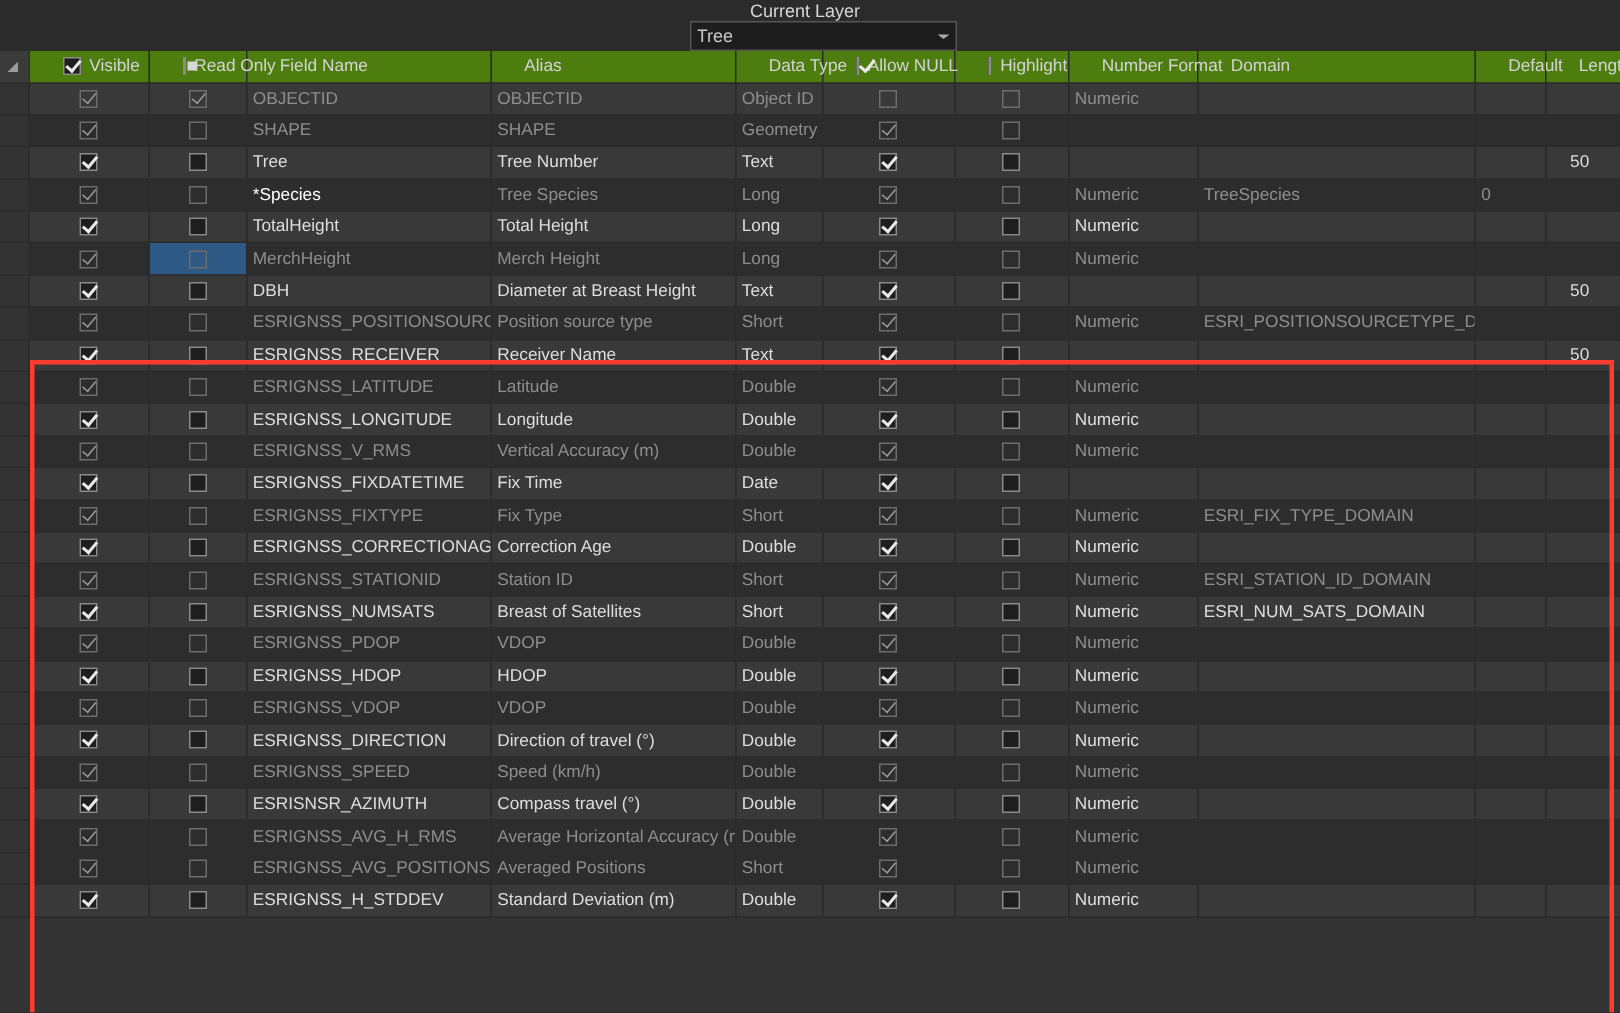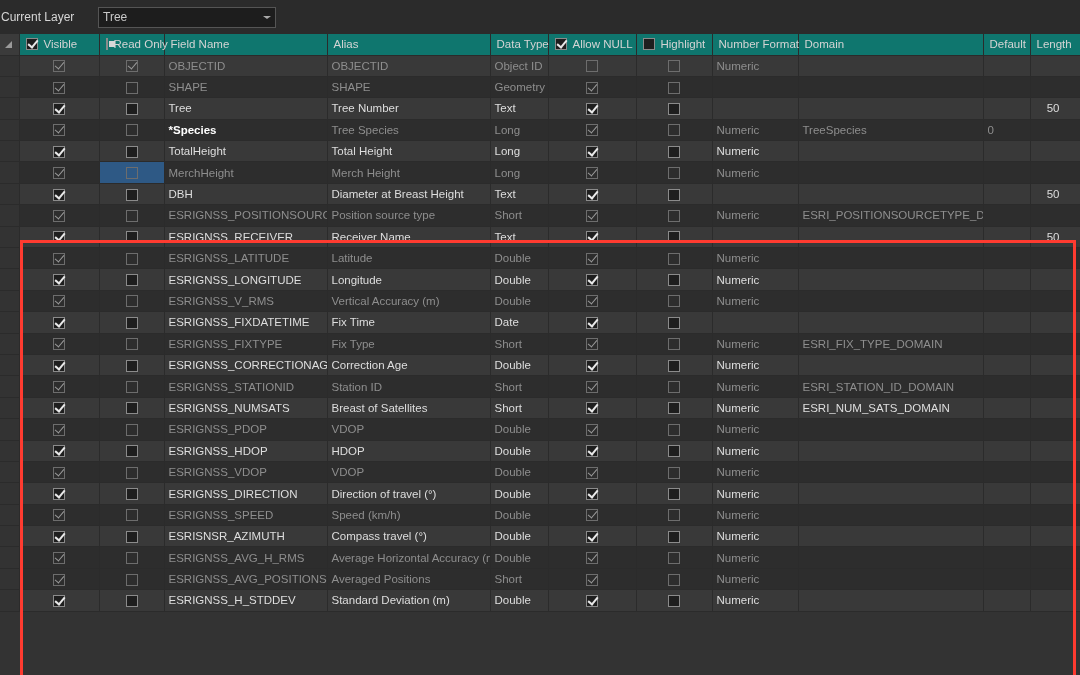--- a/index.html
+++ b/index.html
@@ -15,21 +15,22 @@
     width: 1080px; height: 675px;
     background: #2b2b2b;
   }
 
   
   .topbar {
     height: 34px;
     display: flex;
     align-items: center;
     background: #2b2b2b;
-    padding-left: 1px;
+    padding-left: 17px;
+    flex-direction: column;
   }
   .topbar-label {
     font-size: 12px;
     color: #d6d6d6;
     width: 97px;
     flex: 0 0 auto;
   }
   .combo {
     position: relative;
     width: 178px;
@@ -83,26 +84,26 @@
   table.grid col.c-datatype { width: 58px; }
   table.grid col.c-allownull { width: 88px; }
   table.grid col.c-highlight { width: 76px; }
   table.grid col.c-numfmt { width: 86px; }
   table.grid col.c-domain { width: 185px; }
   table.grid col.c-default { width: 47px; }
   table.grid col.c-length { width: 50px; }
 
   thead th {
     height: 21px;
-    background: #0f766e;
+    background: #4d7c0f;
     color: #d4d4d4;
     font-weight: normal;
     font-size: 11.5px;
     text-align: left;
-    padding: 0 0 0 6px;
+    padding: 0 0 0 22px;
     border-right: 1px solid #2b2b2b;
     border-bottom: 1px solid #2b2b2b;
     white-space: nowrap;
     vertical-align: middle;
   }
   thead th.gutter-head {
     padding: 0;
     position: relative;
     background: #3b3b3b;
   }
@@ -134,21 +135,21 @@
   tbody td.gutter {
     background: #333333 !important;
     padding: 0;
     border-right: 1px solid #2b2b2b;
   }
   tbody td.ctr { text-align: center; padding-left: 0; }
   tbody td.rt { text-align: right; padding-right: 20px; }
 
   td.txt-on  { color: #dedede; }
   td.txt-off { color: #8e8e8e; }
-  td.bold    { font-weight: bold; color: #ffffff; }
+  td.bold    { font-weight: normal; color: #ffffff; }
 
   td.selected { background: #2e5985 !important; }
 
   
   .cb {
     display: inline-block;
     width: 12px; height: 12px;
     border: 1px solid #8b8b8b;
     background: #1e1e1e;
     position: relative;

